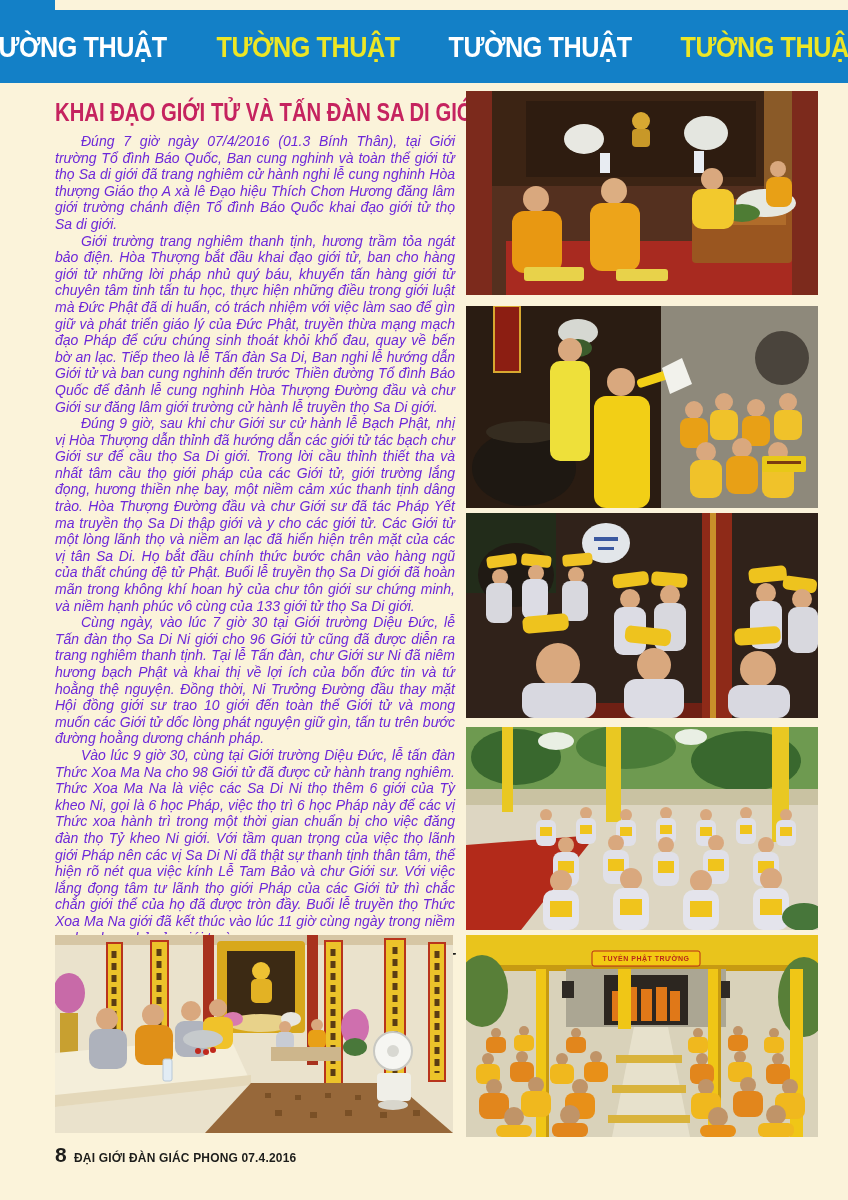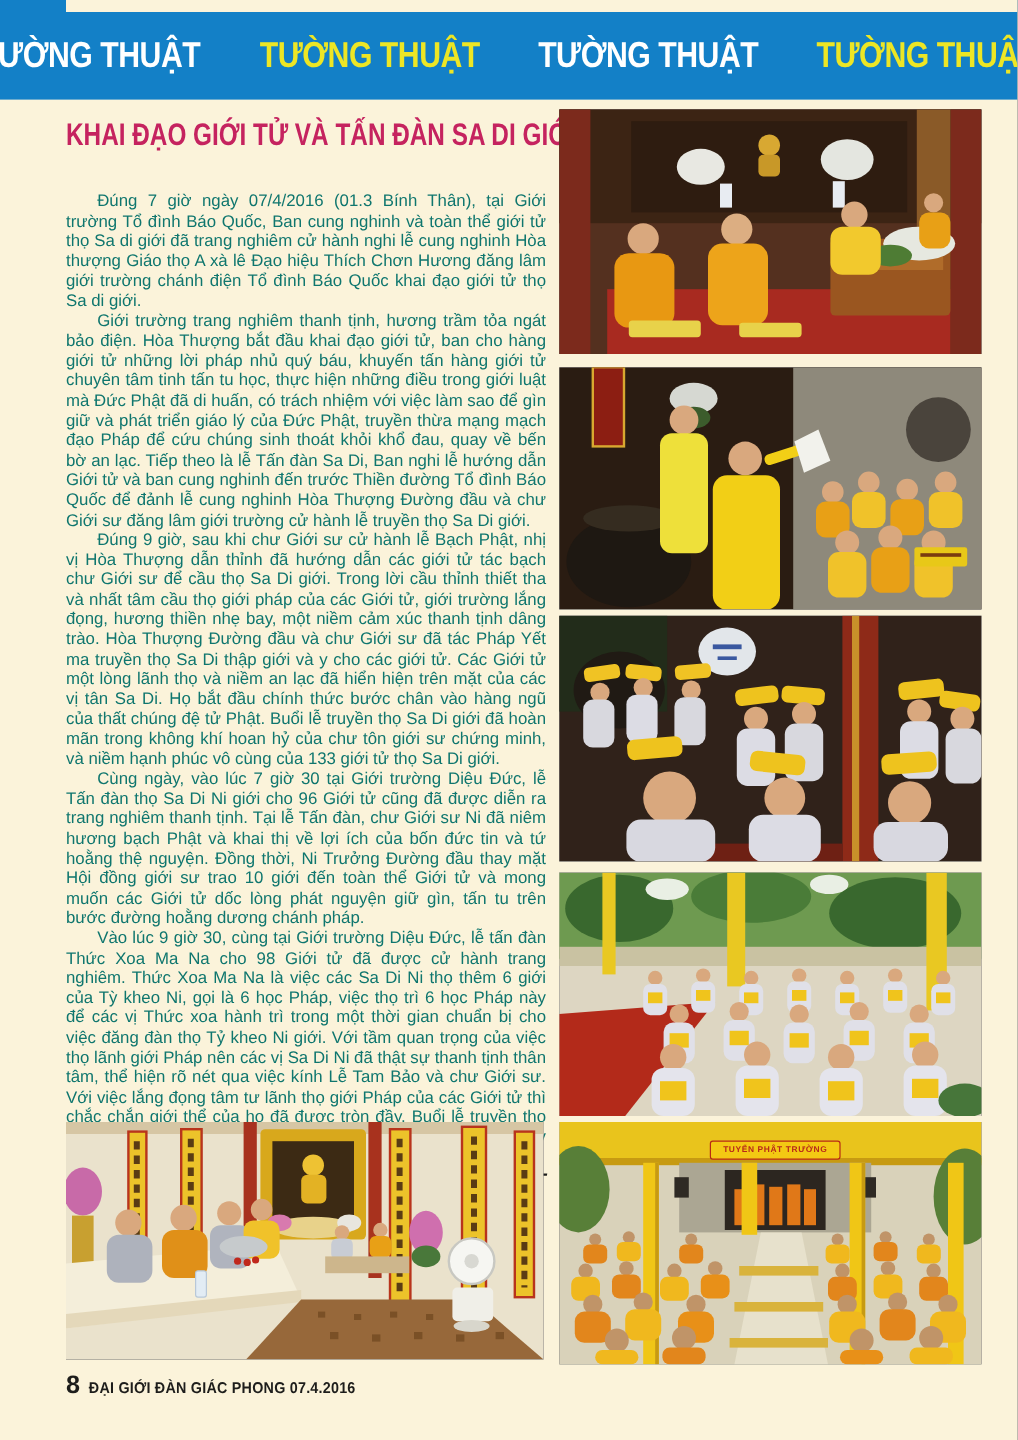--- a/index.html
+++ b/index.html
@@ -21,21 +21,21 @@
   }
   .band-label.c-white{color:#FFFFFF;}
   .band-label.c-yellow{color:#EDE625;}
   
   .article{position:absolute;left:55px;top:97px;width:400px;}
   .title{
     margin:0;font-size:26px;font-weight:800;color:#C5235F;
     white-space:nowrap;transform:scaleX(0.78);transform-origin:left center;
     letter-spacing:0;
   }
-  .body-text{margin-top:31px;font-size:14px;line-height:16.6px;color:#0f766e;text-align:justify;}
+  .body-text{margin-top:5px;font-size:14px;line-height:16.6px;color:#6d28d9;text-align:justify;font-style:italic;}
   .body-text p{margin:0;text-indent:26px;}
   .byline{width:100%;text-align:right;font-weight:bold;font-style:italic;font-size:15px;margin-top:3px;color:#1d1d1b;}
   
   .photo{position:absolute;overflow:hidden;background:#777;}
   .photo svg{display:block;width:100%;height:100%;}
   .photo-1{left:466px;top:91px;width:352px;height:204px;}
   .photo-2{left:466px;top:306px;width:352px;height:202px;}
   .photo-3{left:466px;top:513px;width:352px;height:205px;}
   .photo-4{left:466px;top:727px;width:352px;height:203px;}
   .photo-5{left:466px;top:935px;width:352px;height:202px;}

